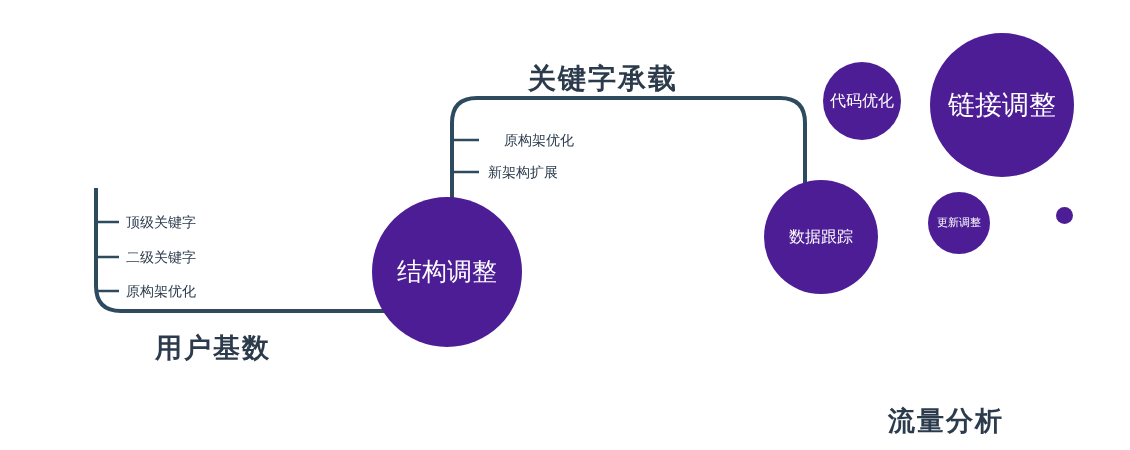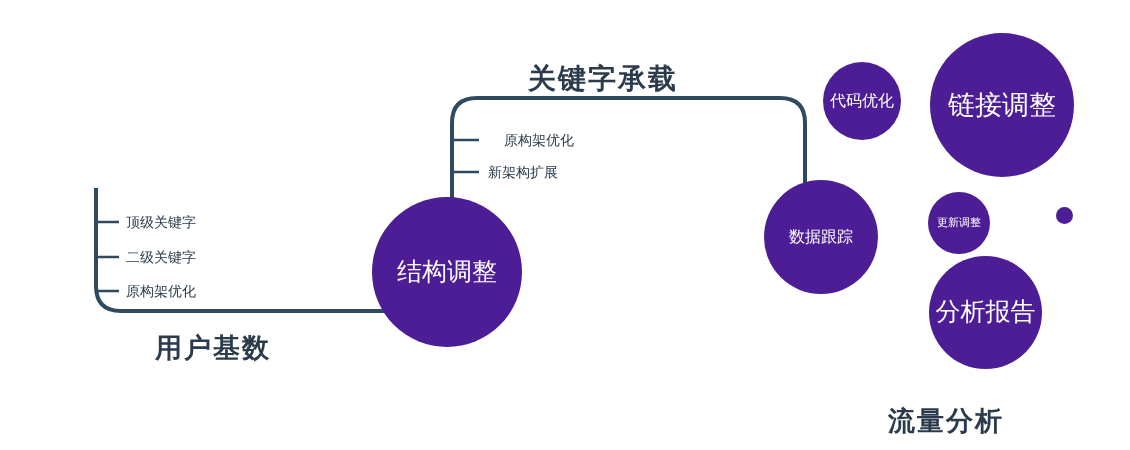--- a/index.html
+++ b/index.html
@@ -101,24 +101,20 @@
     <span>调整</span>
   </div>
 
   <div class="circle n-update">
     <span>更新</span>
     <span>调整</span>
   </div>
 
   <div class="circle n-dot"></div>
 
-  <div class="circle n-report">
-    <span>分析</span>
-    <span>报告</span>
-  </div>
 
   <div class="lbl lbl-keyword-carry">关键字承载</div>
 
   <div class="lbl lbl-user-base">用户基数</div>
 
   <div class="branch b1">顶级关键字</div>
   <div class="branch b2">二级关键字</div>
   <div class="branch b3">原构架优化</div>
 
   <div class="branch b4">原构架优化</div>

